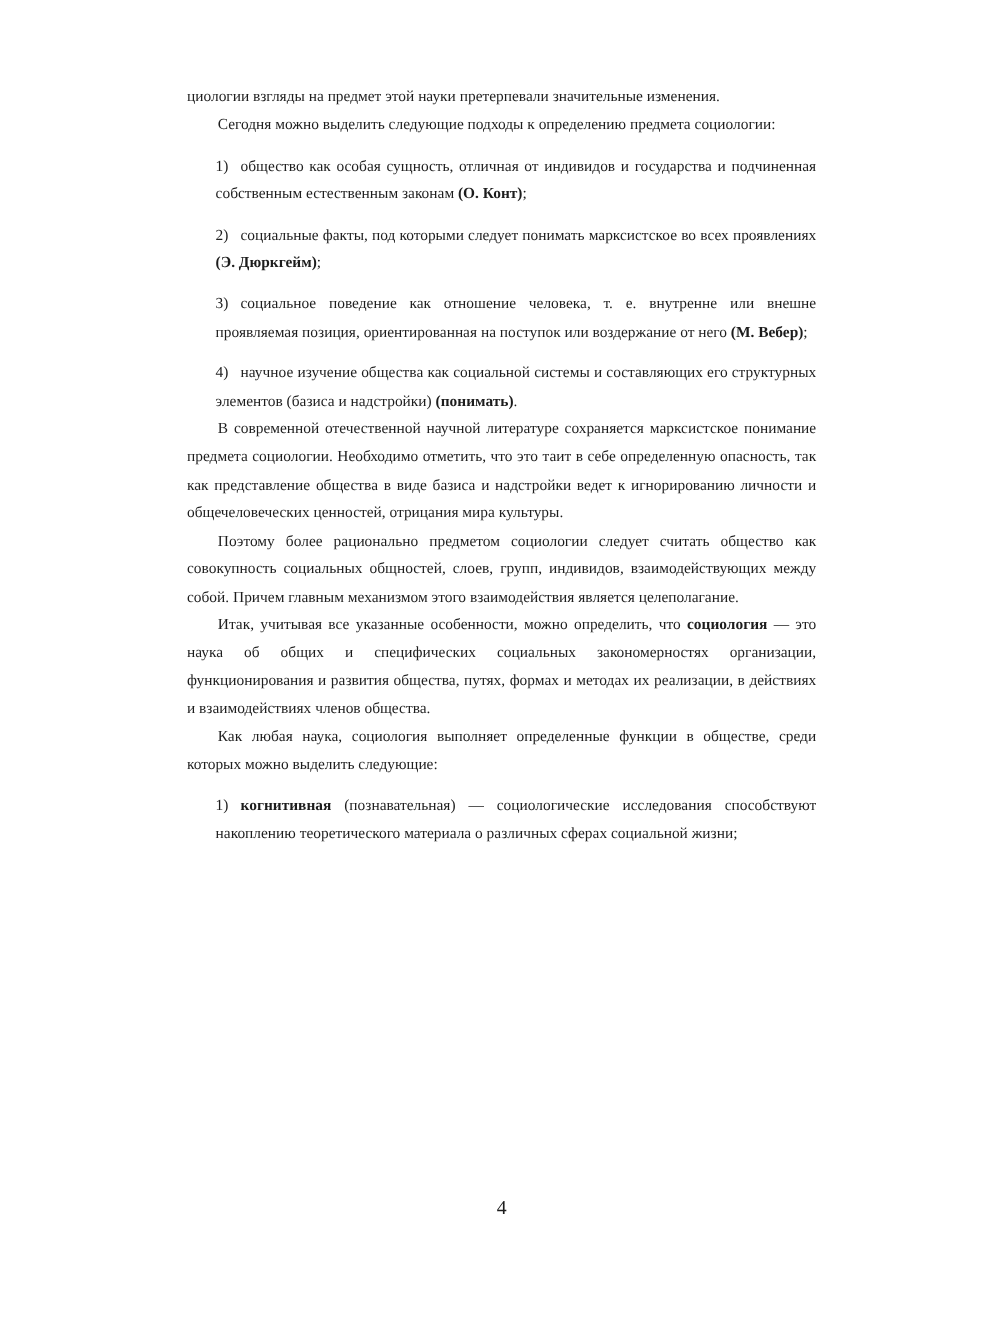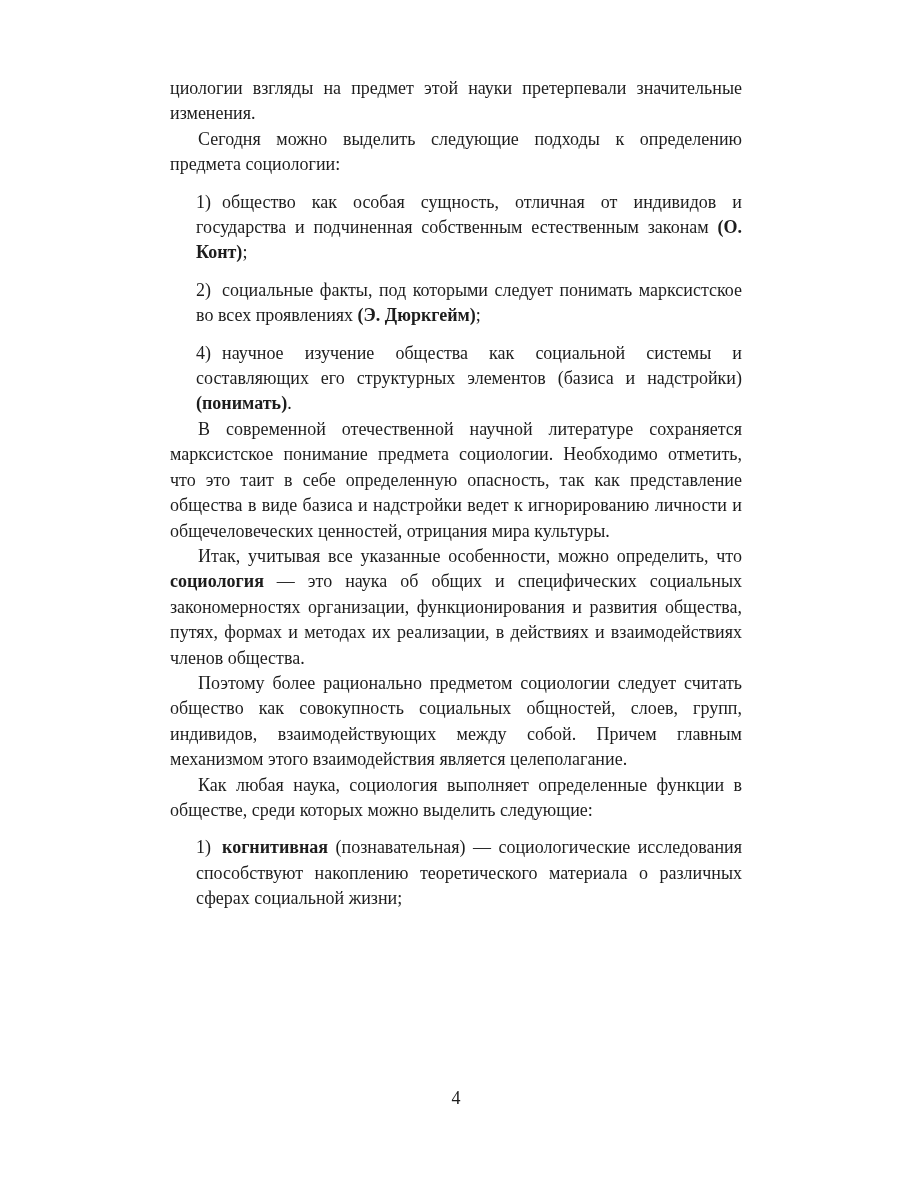--- a/index.html
+++ b/index.html
@@ -14,21 +14,21 @@
     background: #ffffff;
     overflow: hidden;
     font-family: "Liberation Serif", "DejaVu Serif", serif;
     color: #1d1d1d;
   }
   .text-column {
     position: absolute;
     left: 170px;
     top: 76px;
     width: 572px;
-    font-size: 18px;
+    font-size: 14px;
     line-height: 25.4px;
     text-align: justify;
     hyphens: auto;
     -webkit-hyphens: auto;
   }
   .paragraph {
     margin: 0;
   }
   .paragraph.indent {
     text-indent: 28px;
@@ -54,21 +54,22 @@
 </style>
 </head>
 <body>
 
 <div class="page">
   <div class="text-column">
       <div class="paragraph"><span>циологии взгляды на предмет этой науки претерпевали значительные изменения.</span></div>
       <div class="paragraph indent"><span>Сегодня можно выделить следующие подходы к определению предмета социологии:</span></div>
       <div class="list-item"><span class="li-num">1)</span><span>общество как особая сущность, отличная от индивидов и государства и подчиненная собственным естественным законам </span><span class="bold">(О. Конт)</span><span>;</span></div>
       <div class="list-item"><span class="li-num">2)</span><span>социальные факты, под которыми следует понимать марксистское во всех проявлениях </span><span class="bold">(Э. Дюркгейм)</span><span>;</span></div>
+      <div class="list-item"><span class="li-num">3)</span><span>социальное поведение как отношение человека, т. е. внутренне или внешне проявляемая позиция, ориентированная на поступок или воздержание от него </span><span class="bold">(М. Вебер)</span><span>;</span></div>
       <div class="list-item"><span class="li-num">4)</span><span>научное изучение общества как социальной системы и составляющих его структурных элементов (базиса и надстройки) </span><span class="bold">(понимать)</span><span>.</span></div>
       <div class="paragraph indent"><span>В современной отечественной научной литературе сохраняется марксистское понимание предмета социологии. Необходимо отметить, что это таит в себе определенную опасность, так как представление общества в виде базиса и надстройки ведет к игнорированию личности и общечеловеческих ценностей, отрицания мира культуры.</span></div>
+      <div class="paragraph indent"><span>Поэтому более рационально предметом социологии следует считать общество как совокупность социальных общностей, слоев, групп, индивидов, взаимодействующих между собой. Причем главным механизмом этого взаимодействия является целеполагание.</span></div>
       <div class="paragraph indent"><span>Итак, учитывая все указанные особенности, можно определить, что </span><span class="bold">социология</span><span> — это наука об общих и специфических социальных закономерностях организации, функционирования и развития общества, путях, формах и методах их реализации, в действиях и взаимодействиях членов общества.</span></div>
-      <div class="paragraph indent"><span>Поэтому более рационально предметом социологии следует считать общество как совокупность социальных общностей, слоев, групп, индивидов, взаимодействующих между собой. Причем главным механизмом этого взаимодействия является целеполагание.</span></div>
       <div class="paragraph indent"><span>Как любая наука, социология выполняет определенные функции в обществе, среди которых можно выделить следующие:</span></div>
       <div class="list-item"><span class="li-num">1)</span><span class="bold">когнитивная</span><span> (познавательная) — социологические исследования способствуют накоплению теоретического материала о различных сферах социальной жизни;</span></div>
     </div>
   <div class="page-number">4</div>
 </div>
 
 </body></html>

